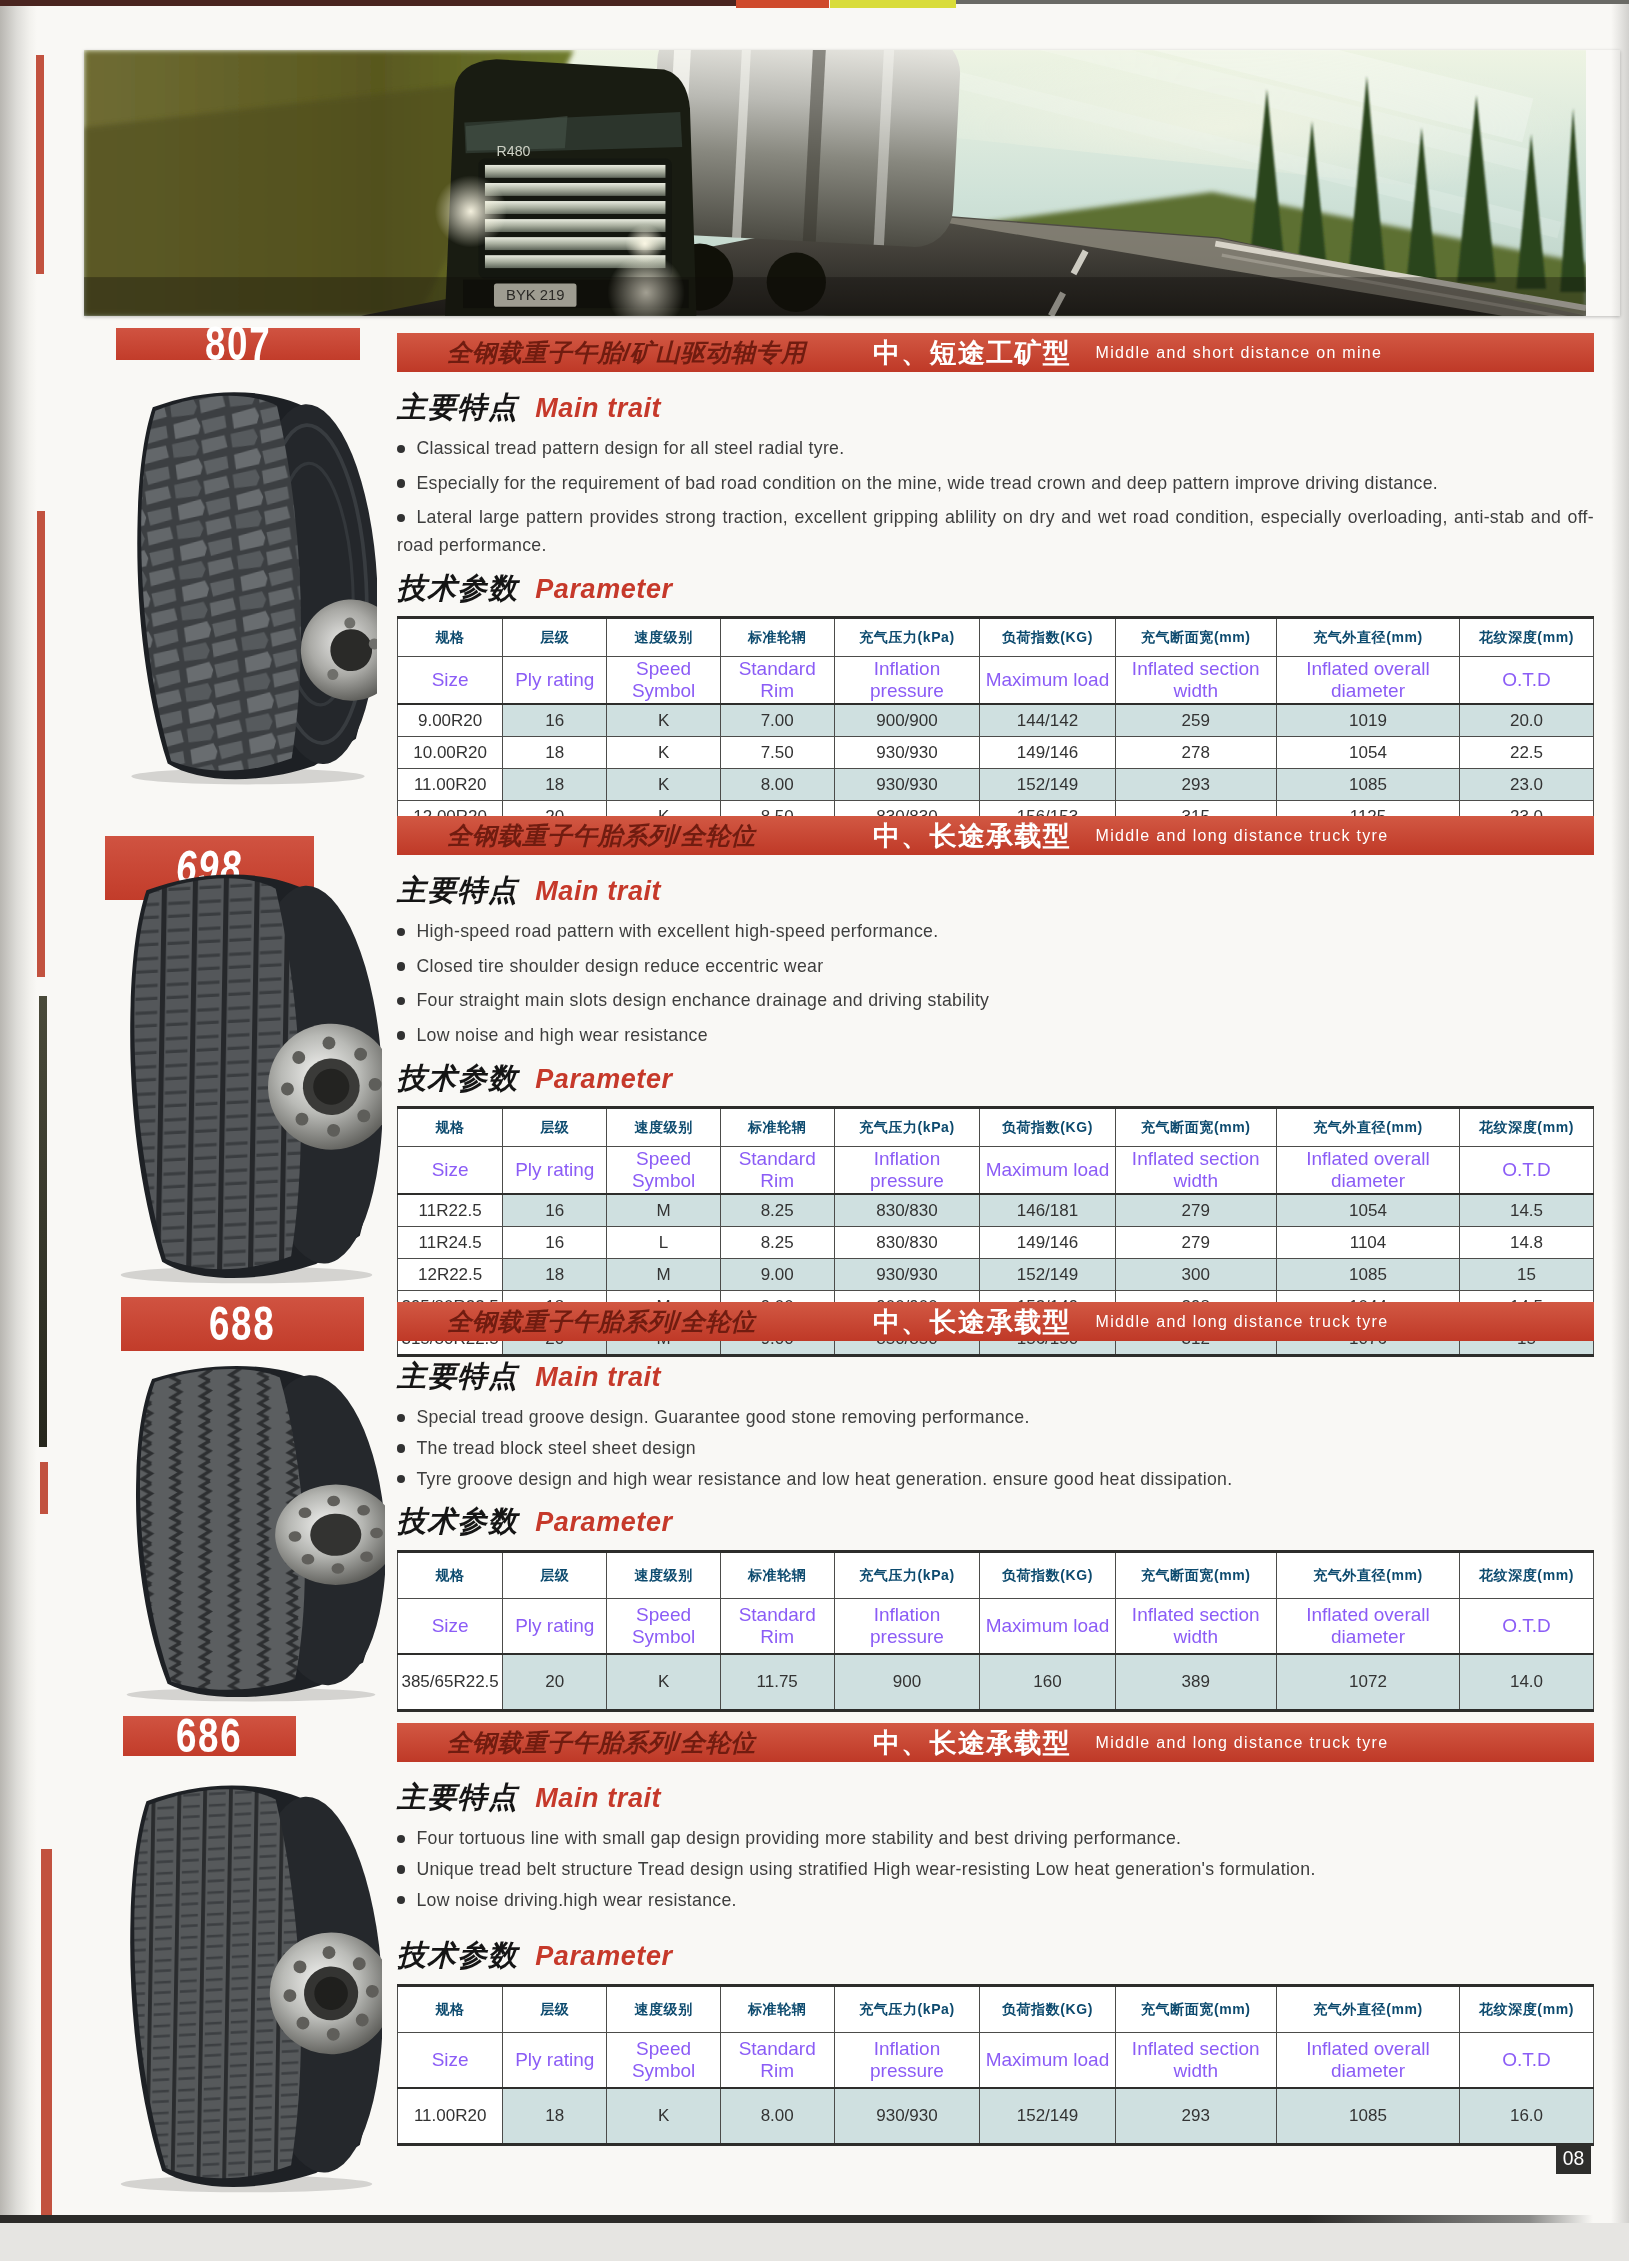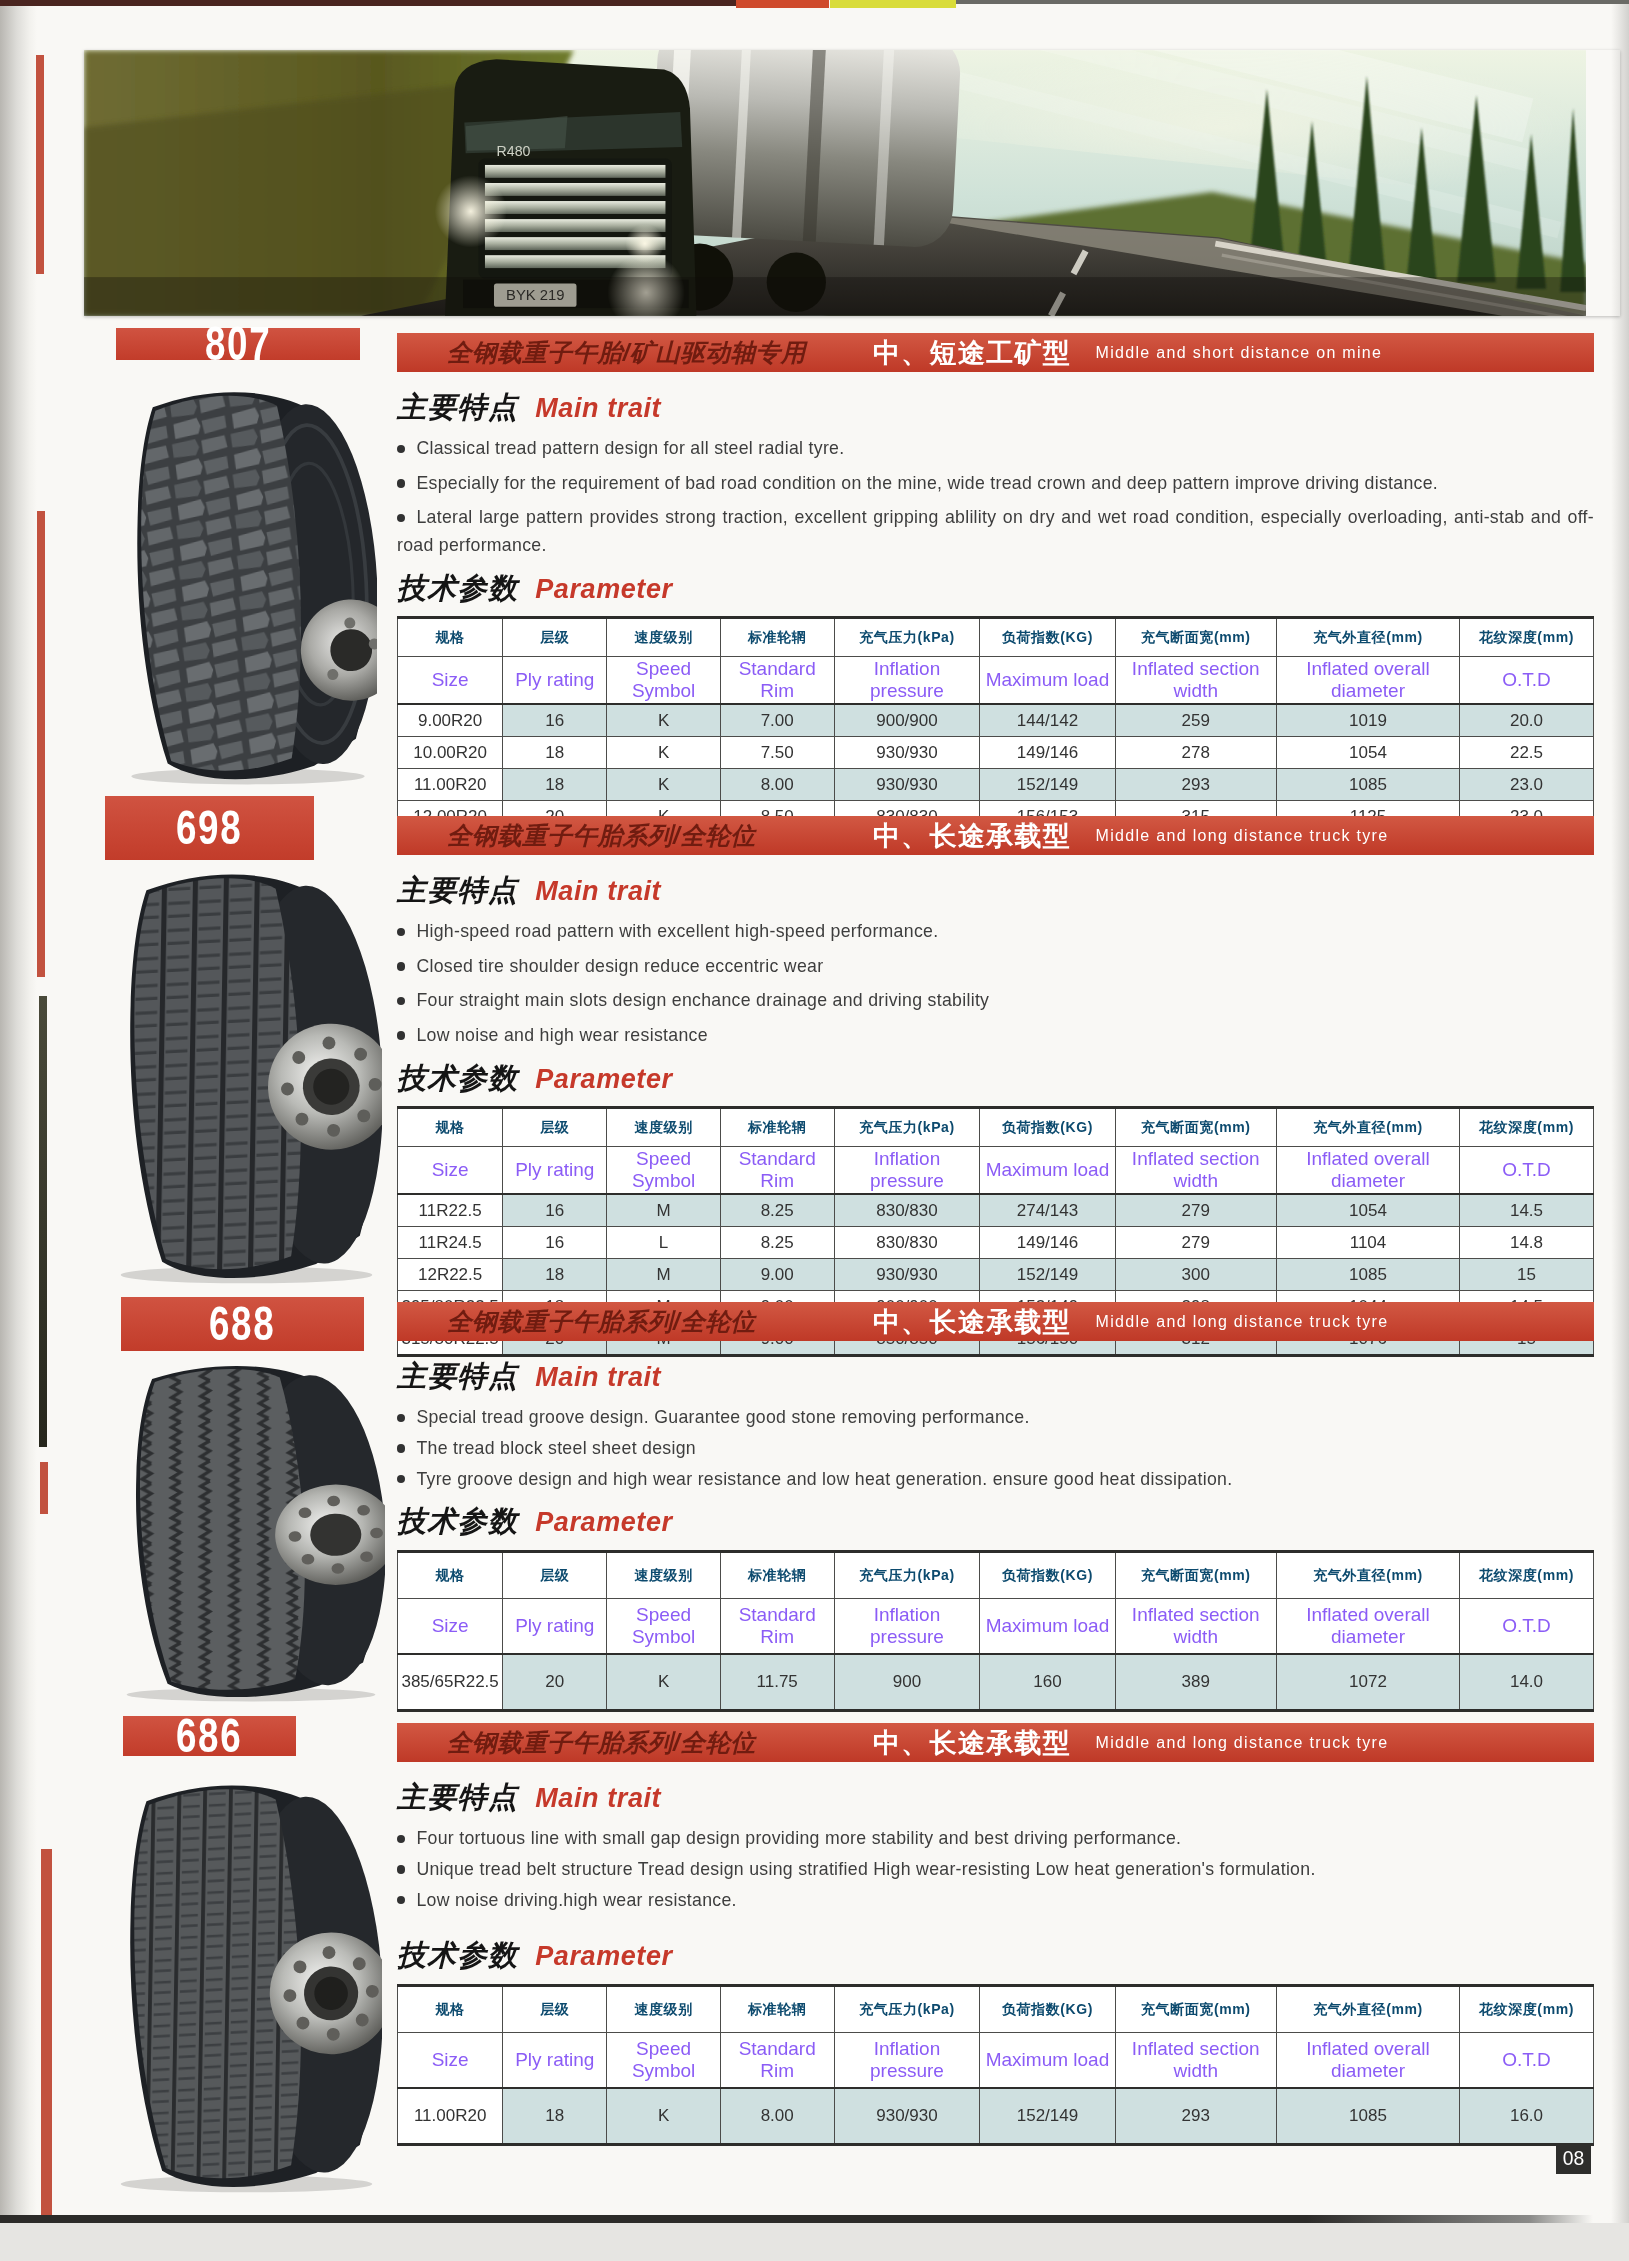--- a/index.html
+++ b/index.html
@@ -326,21 +326,21 @@
               <td>315</td>
               <td>1125</td>
               <td>23.0</td>
             </tr>
           </tbody>
         </table>
     </div>
   </div>
 
   <div>
-    <div class="badge" style="left:105px;top:796px;width:209px;height:64px;">
+    <div class="badge" style="left:105px;top:836px;width:209px;height:64px;font-style:italic;">
       <span>698</span>
     </div>
     <div class="tyre" style="left:111px;top:866px;">
       <svg width="271" height="418" viewBox="0 0 420 650" preserveAspectRatio="none">
         <defs>
           <pattern id="p698" width="48" height="42" patternUnits="userSpaceOnUse" patternTransform="skewX(-4)">
             <rect width="48" height="42" fill="#54575a"></rect>
             <rect x="0" width="8" height="42" fill="#26282b"></rect>
             <rect x="10" y="8" width="34" height="5" fill="#3a3d40"></rect>
             <rect x="10" y="28" width="34" height="5" fill="#3a3d40"></rect>
@@ -428,21 +428,21 @@
               <th>O.T.D</th>
             </tr>
           </thead>
           <tbody>
             <tr>
               <td>11R22.5</td>
               <td>16</td>
               <td>M</td>
               <td>8.25</td>
               <td>830/830</td>
-              <td>274/143</td>
+              <td>146/181</td>
               <td>279</td>
               <td>1054</td>
               <td>14.5</td>
             </tr>
             <tr>
               <td>11R24.5</td>
               <td>16</td>
               <td>L</td>
               <td>8.25</td>
               <td>830/830</td>

